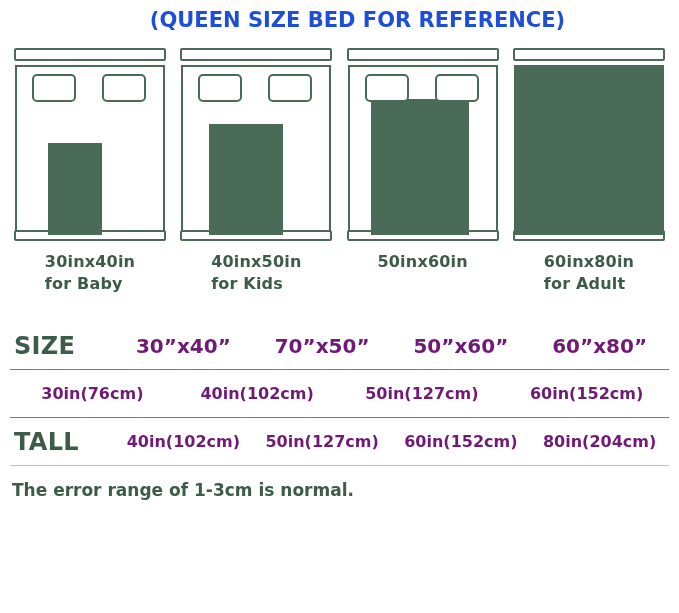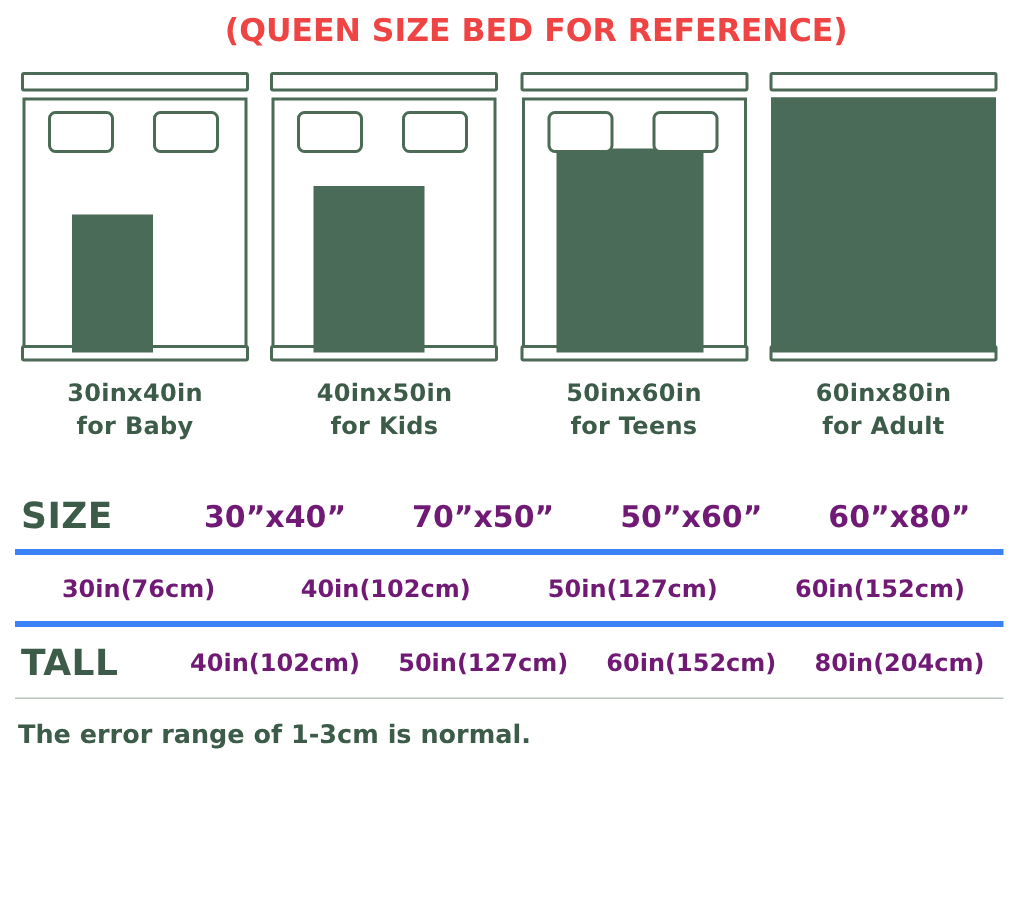--- a/index.html
+++ b/index.html
@@ -24,21 +24,21 @@
     font-size: 41px;
     letter-spacing: 0.5px;
     color: #4b6b57;
     margin: 12px 0 0 0;
     line-height: 1.05;
   }
   .subtitle {
     text-align: center;
     font-weight: bold;
     font-size: 21px;
-    color: #ef4444;
+    color: #1d4ed8;
     margin: 8px 0 0 0;
     letter-spacing: 0px;
     padding-left: 36px;
   }
 
   
   .beds {
     display: flex;
     justify-content: space-between;
     align-items: flex-start;
@@ -103,37 +103,36 @@
   }
 
   
   .b-baby  { left: 34px; top: 95px; width: 54px;  height: 92px; }
   .b-kids  { left: 29px; top: 76px; width: 74px;  height: 111px; }
   .b-teens { left: 24px; top: 51px; width: 98px;  height: 136px; }
   .b-adult { left: 1px;  top: 17px; width: 150px; height: 170px; }
 
   .bed-label {
     margin-top: 10px;
-    text-align: center;
     font-size: 16px;
     font-weight: bold;
     color: #3c5c49;
     line-height: 1.35;
     letter-spacing: 0.2px;
   }
 
   
   .table {
     margin: 28px 10px 0 10px;
   }
   .row {
     display: flex;
     align-items: center;
     height: 48px;
-    border-bottom: 4px solid #3b82f6;
+    border-bottom: 1px solid #3b82f6;
   }
   .row:last-child { border-bottom: 1px solid #b9c7bd; }
   .row-head {
     width: 104px;
     flex: 0 0 104px;
     font-size: 24px;
     font-weight: bold;
     color: #3c5c49;
     letter-spacing: 0.3px;
     padding-left: 4px;
@@ -199,21 +198,20 @@
       <div class="bed">
         <div class="headboard"></div>
         <div class="mattress"></div>
         <div class="pillow left"></div>
         <div class="pillow right"></div>
         <div class="blanket b-teens"></div>
         <div class="footrail"></div>
       </div>
       <div class="bed-label">
         <div>50inx60in</div>
-        <div>for Teens</div>
       </div>
     </div>
 
     <div class="bed-col">
       <div class="bed">
         <div class="headboard"></div>
         <div class="mattress"></div>
         <div class="blanket b-adult"></div>
         <div class="footrail"></div>
       </div>

